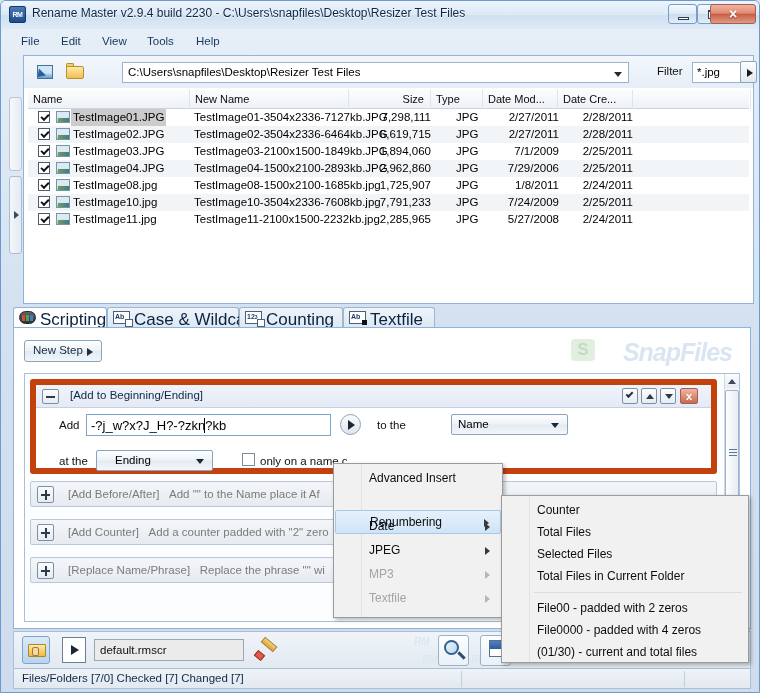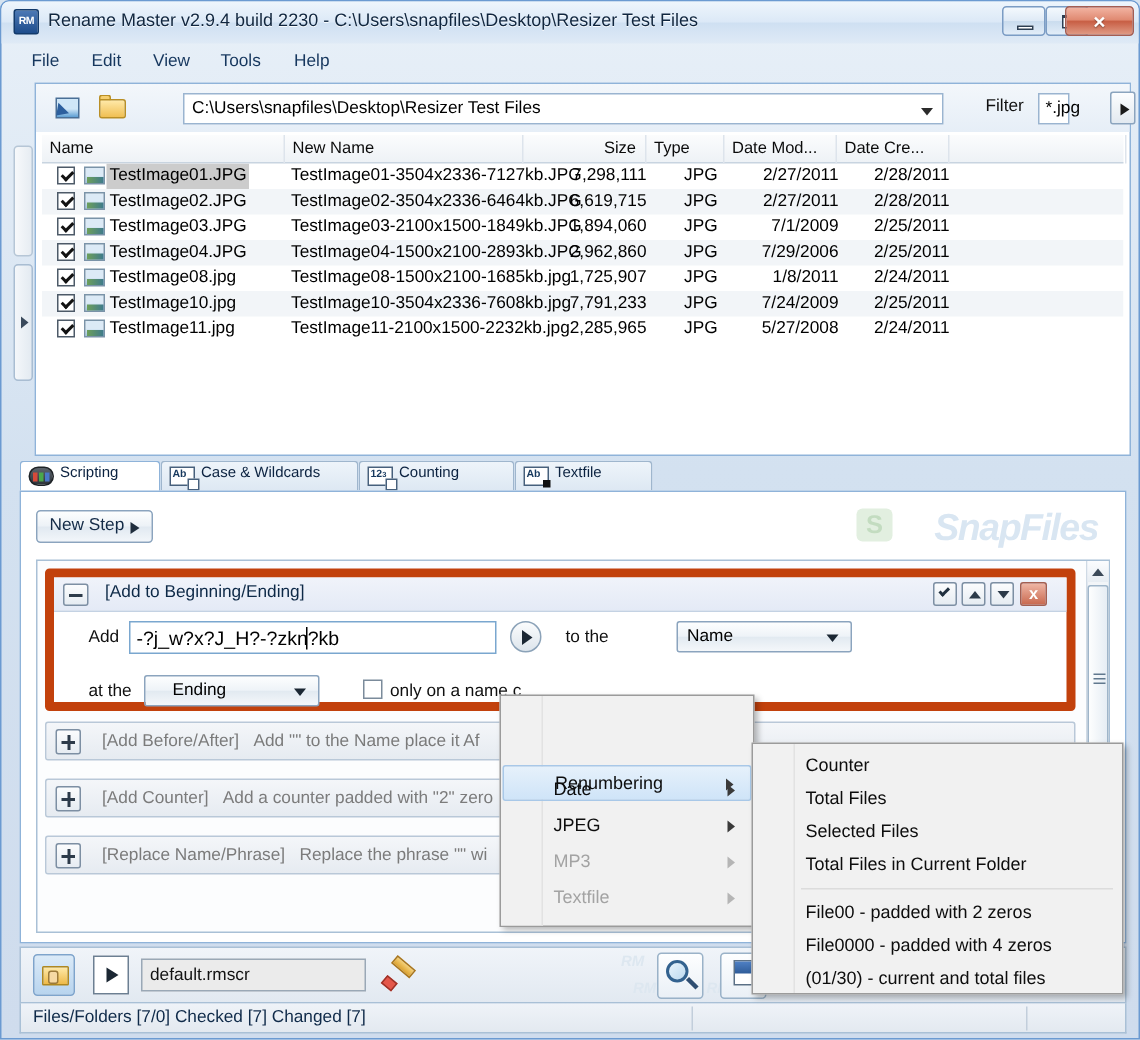--- a/index.html
+++ b/index.html
@@ -115,21 +115,21 @@
     position:absolute; left:5px; top:3px; font-size:11.5px; color:#000;
     white-space:nowrap;
   }
   #path-arrow {
     position:absolute; right:6px; top:9px; width:0;height:0;
     border-left:4px solid transparent;border-right:4px solid transparent;
     border-top:5px solid #2b2b2b;
   }
   #filter-label { position:absolute; left:633px; top:9px; font-size:11.5px; color:#111; }
   #filter-box {
-    position:absolute; left:668px; top:6px; width:21px; height:21px;
+    position:absolute; left:668px; top:6px; width:49px; height:21px;
     background:#fff; border:1px solid #9ab4d0;
   }
   #filter-val { position:absolute; left:4px; top:3px; font-size:11.5px; color:#000; }
   #filter-go {
     position:absolute; left:716px; top:5px; width:17px; height:22px;
     border:1px solid #8ba4be; border-radius:2px;
     background:linear-gradient(to bottom,#fcfdfe,#e2e9f0);
     cursor:pointer;
   }
   #filter-go .tri {
@@ -213,21 +213,21 @@
   .tab {
     position:absolute; top:0; height:20px;
     border:1px solid #9fb6cd; border-bottom:none; border-radius:3px 3px 0 0;
     background:linear-gradient(to bottom,#eef4fa,#dde8f3);
     cursor:pointer;
   }
   .tab.active {
     background:#fff; border-color:#8fb3d9; height:21px;
   }
   .tab .tlabel {
-    position:absolute; left:26px; top:2px; font-size:10px; color:#0b2240;
+    position:absolute; left:26px; top:2px; font-size:17px; color:#0b2240;
     white-space:nowrap;
   }
   .tabico { position:absolute; left:5px; top:3px; width:17px; height:13px; }
   .tabico.strip {
     border-radius:7px;
     background:linear-gradient(to bottom,#5c646c,#2d3339);
     border:1px solid #1d2226;
   }
   .tabico.strip .d { position:absolute; top:3px; width:3px;height:6px; }
   .tabico.strip .d1 { left:2px; background:#d74a3a; }
@@ -864,20 +864,23 @@
   </div>
 
   <div id="statusbar">
     <div id="status-text">Files/Folders [7/0] Checked [7] Changed [7]</div>
     <div class="status-sep" id="ss1"></div>
     <div class="status-sep" id="ss2"></div>
   </div>
 
   <div id="ctxmenu">
     <div class="strip"></div>
+    <div class="cmi" style="top:3px">
+      <div class="t">Advanced Insert</div>
+    </div>
     <div class="cmi hl" style="top:27px">
       <div class="t">Renumbering</div>
       <div class="sub"></div>
     </div>
     <div class="cmi" style="top:51px">
       <div class="t">Date</div>
       <div class="sub"></div>
     </div>
     <div class="cmi" style="top:75px">
       <div class="t">JPEG</div>

